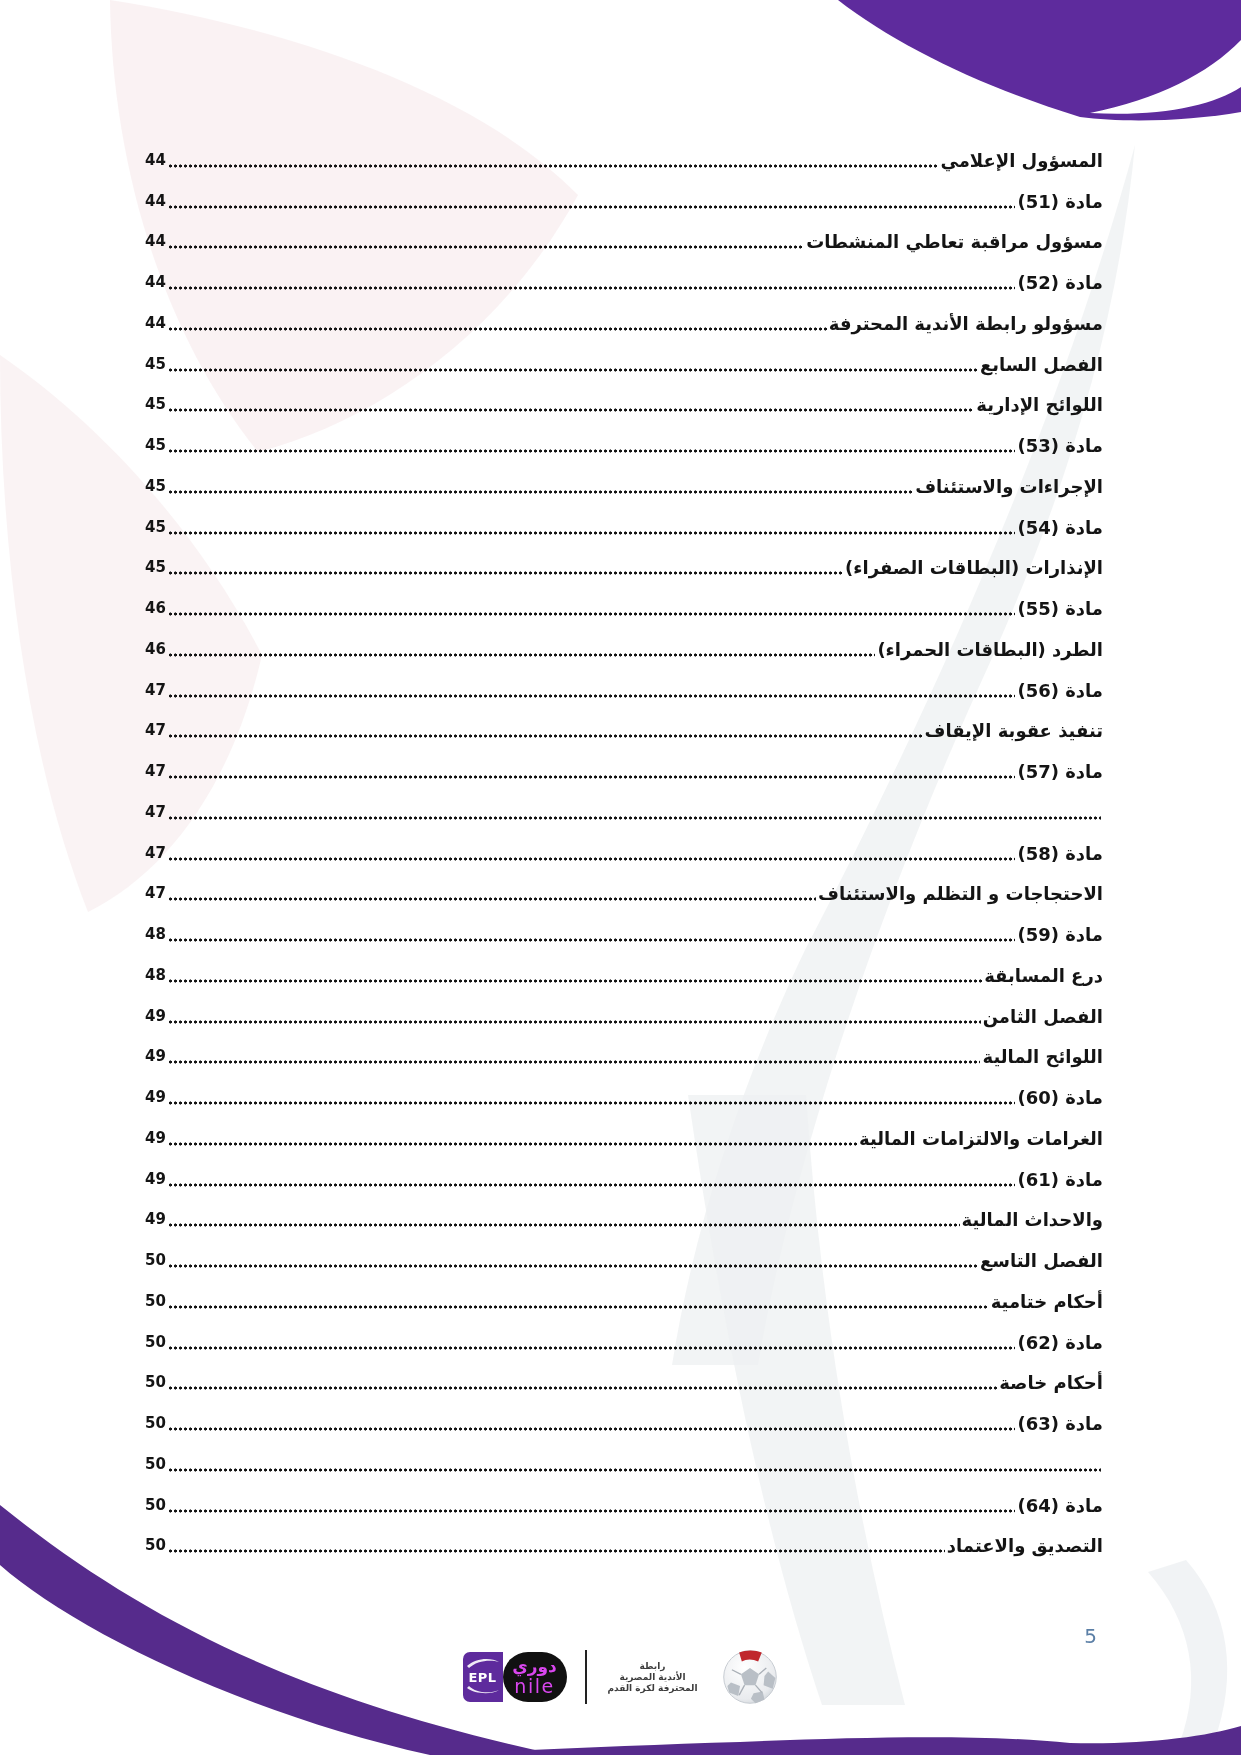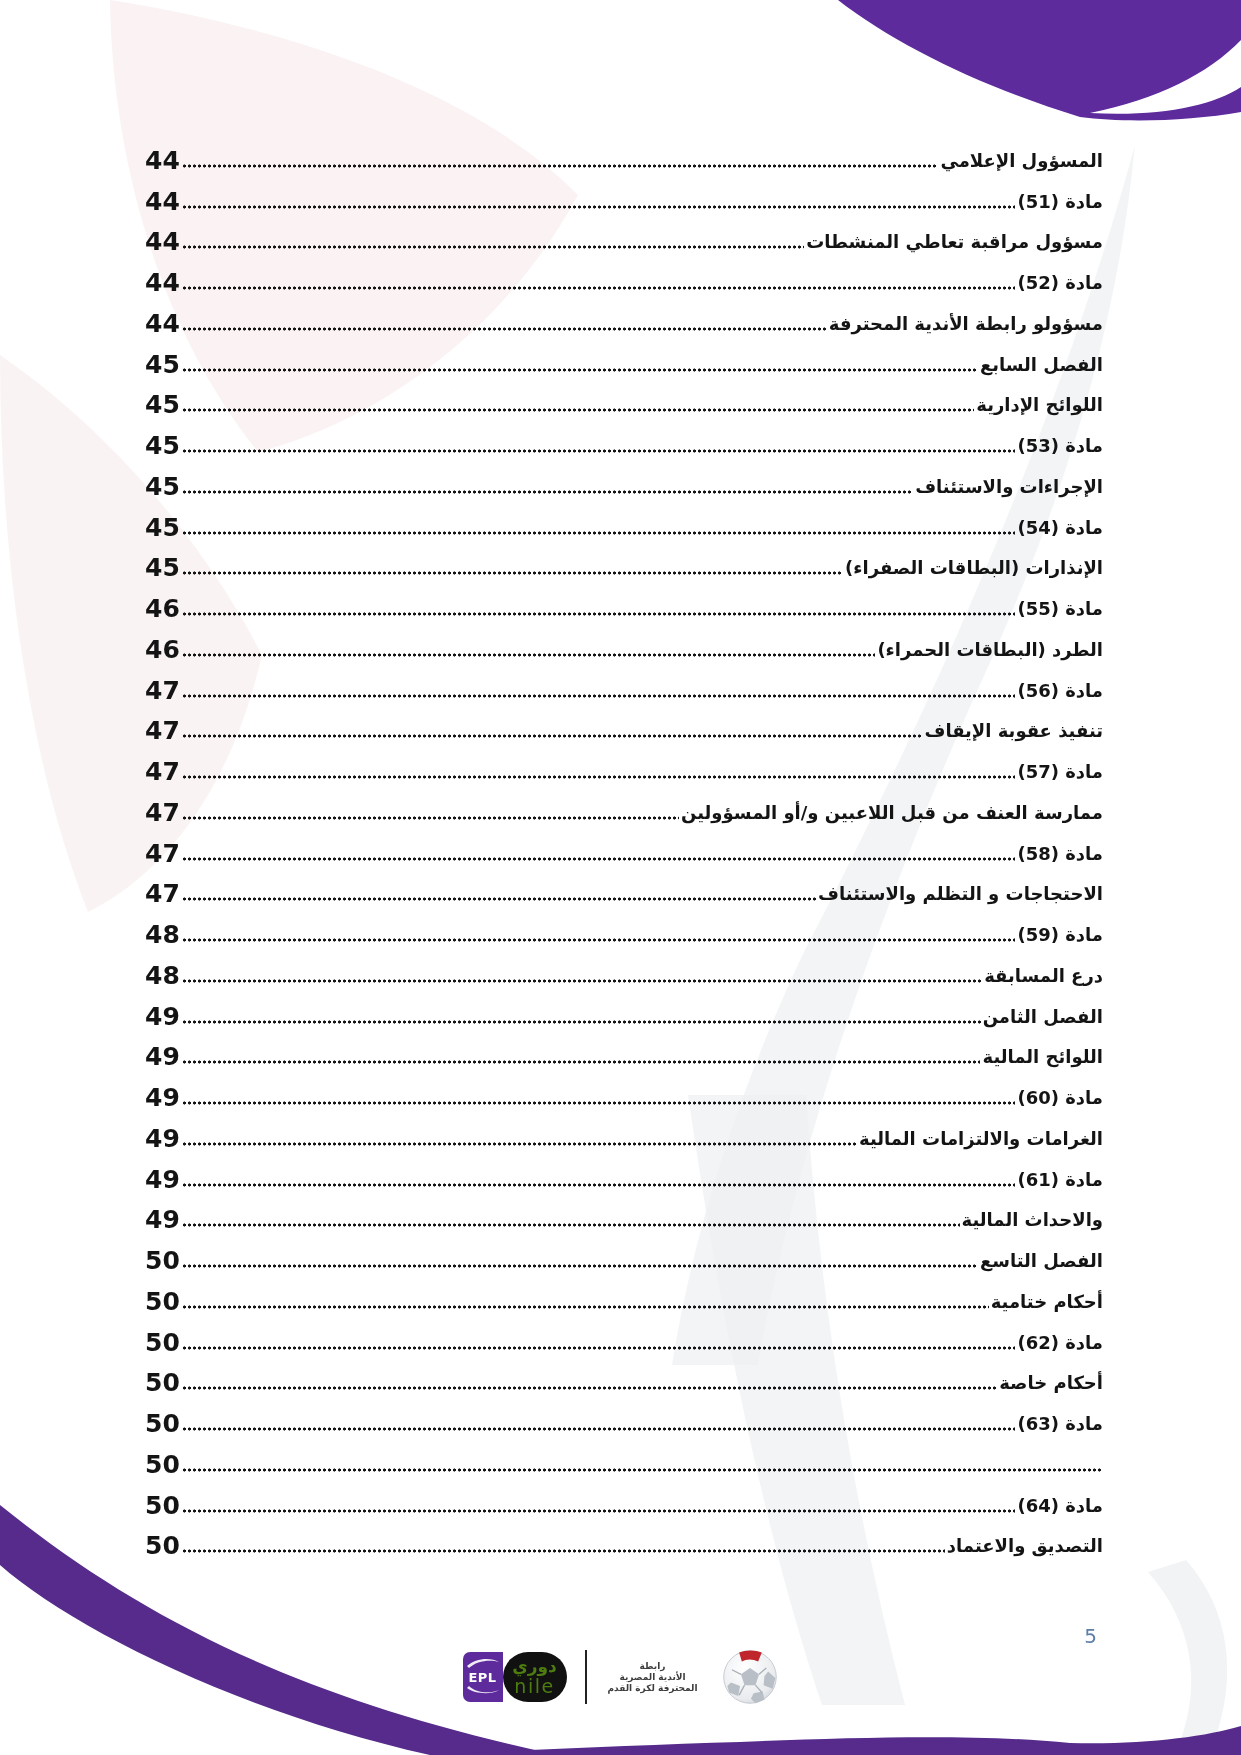--- a/index.html
+++ b/index.html
@@ -25,21 +25,21 @@
     color:var(--ink);
     font-weight:700;
   }
   .toc-title{
     white-space:nowrap;
     font-size:18px;
     line-height:21px;
     flex:0 0 auto;
   }
   .toc-page{
-    font-size:25px;
+    font-size:15px;
     line-height:21px;
     flex:0 0 auto;
     direction:ltr;
   }
   .leader{
     flex:1 1 auto;
     height:6px;
     margin:0 2px;
     margin-bottom:2px;
     background-image:radial-gradient(circle at 2.3px 3px, var(--ink) 1.35px, transparent 1.75px);
@@ -72,21 +72,21 @@
     display:flex;align-items:center;justify-content:center;
   }
   .epl-box svg{position:absolute;inset:0;}
   .epl-label{
     position:relative;
     color:#fff;font-weight:700;font-size:13px;letter-spacing:.5px;
   }
   .nile-box{
     width:64px;height:50px;
     background:#111111;
-    color:#4d7c0f;
+    color:#d946ef;
     display:flex;flex-direction:column;align-items:center;justify-content:center;
     line-height:1;
     border-radius:25px;
   }
   .nile-ar{font-size:17px;font-weight:700;margin-bottom:2px;}
   .nile-en{font-size:19px;font-weight:400;letter-spacing:1.5px;text-transform:lowercase;}
   .logo-divider{
     width:2px;height:54px;background:#222;
   }
   .assoc{
@@ -221,21 +221,20 @@
         <span class="toc-page">47</span>
       </div>
 
       <div class="toc-row">
         <span class="toc-title">مادة (57)</span>
         <span class="leader"></span>
         <span class="toc-page">47</span>
       </div>
 
       <div class="toc-row">
-        <span class="toc-title">ممارسة العنف من قبل اللاعبين و/أو المسؤولين</span>
         <span class="leader"></span>
         <span class="toc-page">47</span>
       </div>
 
       <div class="toc-row">
         <span class="toc-title">مادة (58)</span>
         <span class="leader"></span>
         <span class="toc-page">47</span>
       </div>
 

